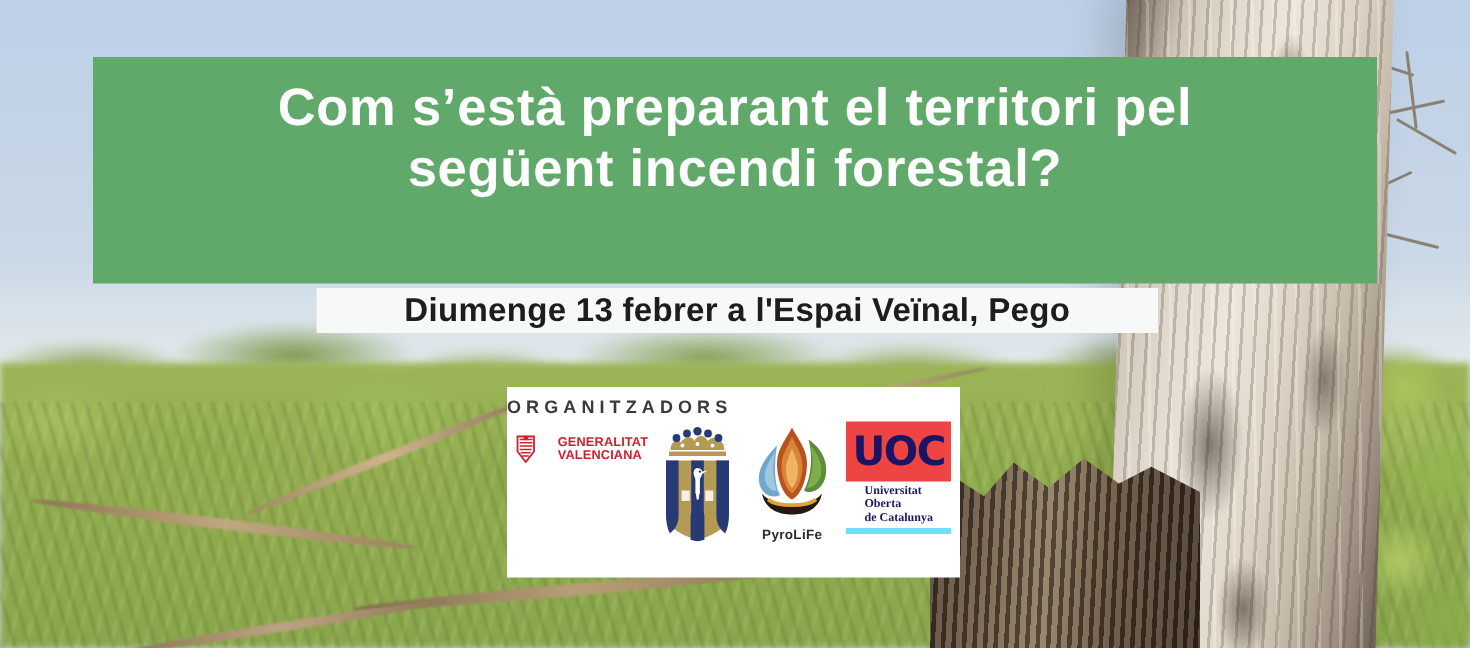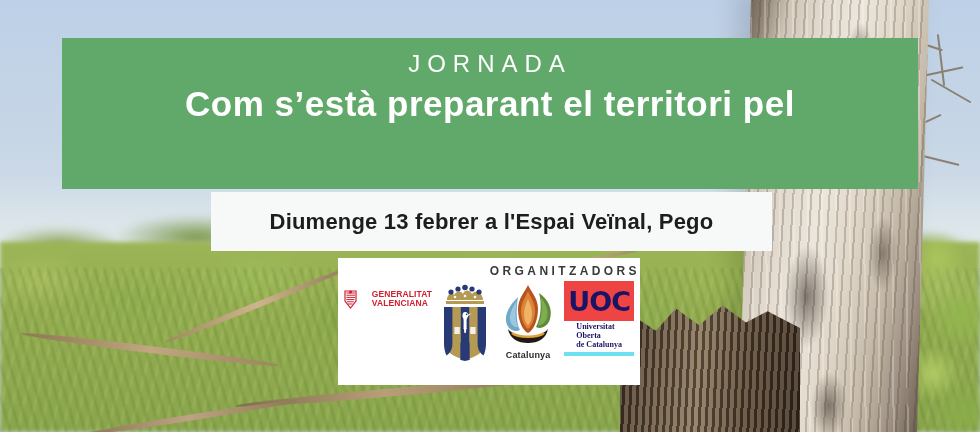--- a/index.html
+++ b/index.html
@@ -162,34 +162,34 @@
     color:#ffffff;font-size:24px;font-weight:400;letter-spacing:7px;
     line-height:1;margin:0 0 8px 0;
   }
   .headline{
     color:#ffffff;font-size:35px;font-weight:700;letter-spacing:.5px;
     line-height:1.17;text-align:center;margin:0;white-space:nowrap;
   }
 
   
   .datebar{
-    position:absolute;left:211px;top:192px;width:561px;height:59px;
+    position:absolute;left:211px;top:192px;width:561px;height:30px;
     background:#f7f9f8;
     display:flex;align-items:center;justify-content:center;
   }
   .datebar-text{
     color:#1d1d1d;font-size:22px;font-weight:700;letter-spacing:.2px;
     white-space:nowrap;
   }
 
   
   .orgcard{
     position:absolute;left:338px;top:258px;width:302px;height:127px;
     background:#ffffff;
-    display:flex;flex-direction:column;align-items:flex-end;
+    display:flex;flex-direction:column;align-items:flex-start;
     padding-top:7px;box-sizing:border-box;
   }
   .org-title{
     color:#3a3a3a;font-size:12px;font-weight:700;letter-spacing:3.4px;
     margin:0 0 4px 0;line-height:1;
   }
   .logos{
     display:flex;align-items:flex-start;justify-content:center;
     gap:6px;width:100%;padding:0 6px;box-sizing:border-box;
   }
@@ -269,22 +269,22 @@
       <div class="trunk-grain"></div>
       <div class="trunk-char"></div>
     </div>
 
     <div class="stump">
       <div class="stump-grain"></div>
     </div>
   </div>
 
   <div class="banner">
-    <div class="kicker">JORNADA</div>
     <div class="headline">Com s’està preparant el territori pel</div>
+    <div class="headline">següent incendi forestal?</div>
   </div>
 
   <div class="datebar">
     <div class="datebar-text">Diumenge 13 febrer a l'Espai Veïnal, Pego</div>
   </div>
 
   <div class="orgcard">
     <div class="org-title">ORGANITZADORS</div>
 
     <div class="logos">
@@ -357,21 +357,21 @@
             <path d="M42 16 C48 22 51 30 49 37 C47 42 43 45 40 44 C44 36 45 24 42 16 Z" fill="#7ead4e"></path>
 
             <path d="M30 4 C34 12 40 18 40 28 C40 40 35 50 30 52 C25 50 20 40 20 28 C20 18 26 12 30 4 Z" fill="#b8521f"></path>
             <path d="M30 10 C33 17 37 22 37 30 C37 39 33 46 30 48 C27 46 23 39 23 30 C23 22 27 17 30 10 Z" fill="#d98437"></path>
             <path d="M30 18 C32 23 34 27 34 32 C34 38 32 43 30 44 C28 43 26 38 26 32 C26 27 28 23 30 18 Z" fill="#f0b366"></path>
 
             <path d="M10 48 C18 58 42 58 50 48 C48 58 40 62 30 62 C20 62 12 58 10 48 Z" fill="#221a12"></path>
             <path d="M14 52 C20 57 40 57 46 52" stroke="#e0a13a" stroke-width="2.4" fill="none"></path>
           </svg>
         </span>
-        <div class="pyro-word">Catalunya</div>
+        <div class="pyro-word">PyroLiFe</div>
       </div>
 
       <div class="logo-col uoc">
         <div class="uoc-mark">
           <span class="uoc-letters">UOC</span>
         </div>
         <div class="uoc-sub">
           <div>Universitat</div>
           <div>Oberta</div>
           <div>de Catalunya</div>

